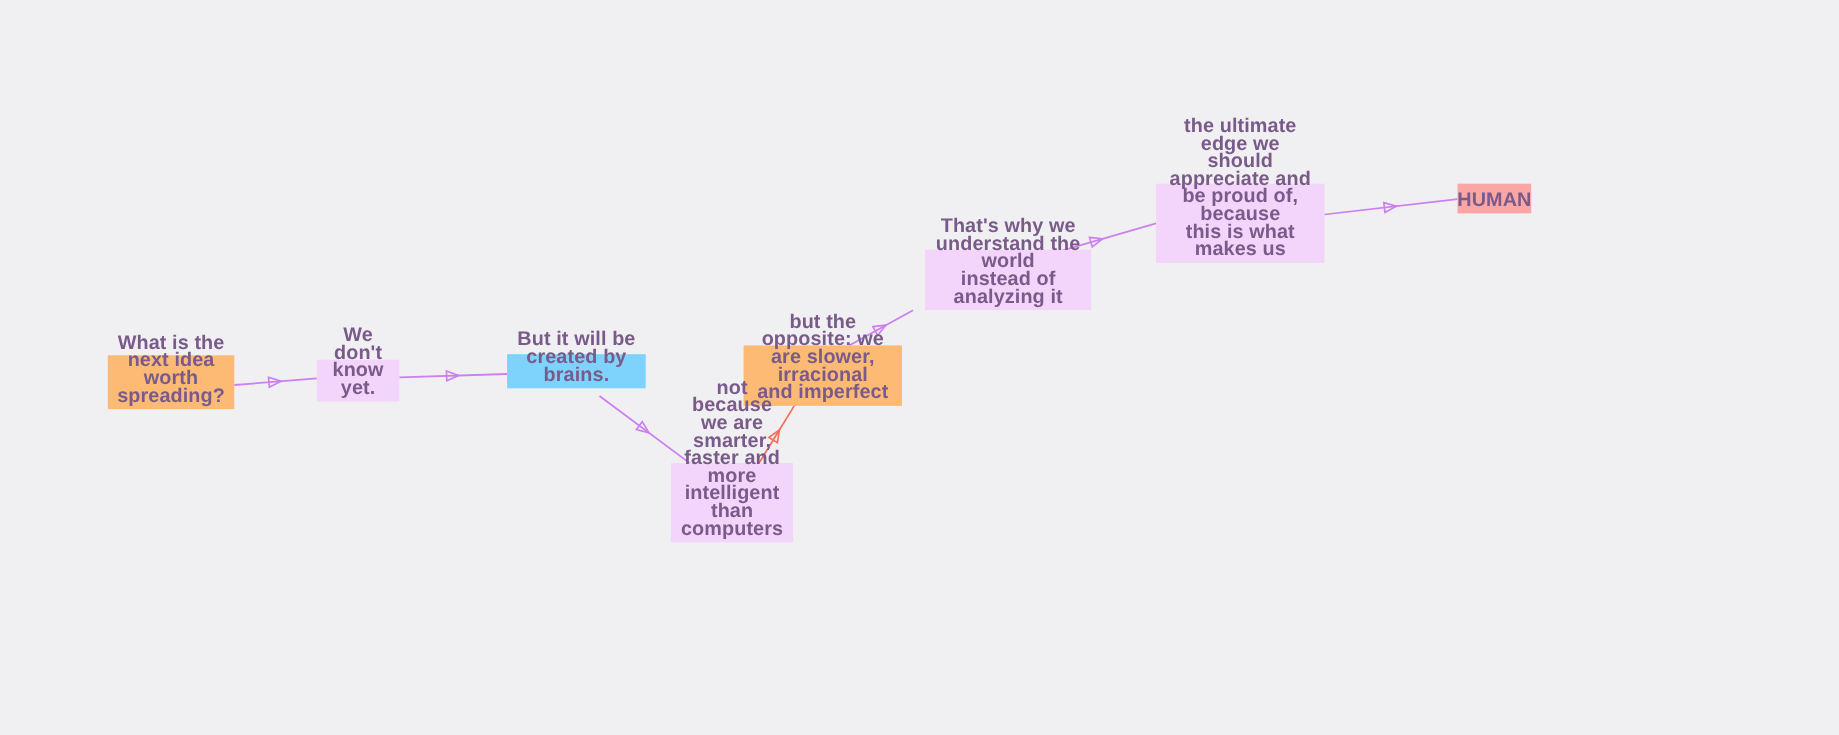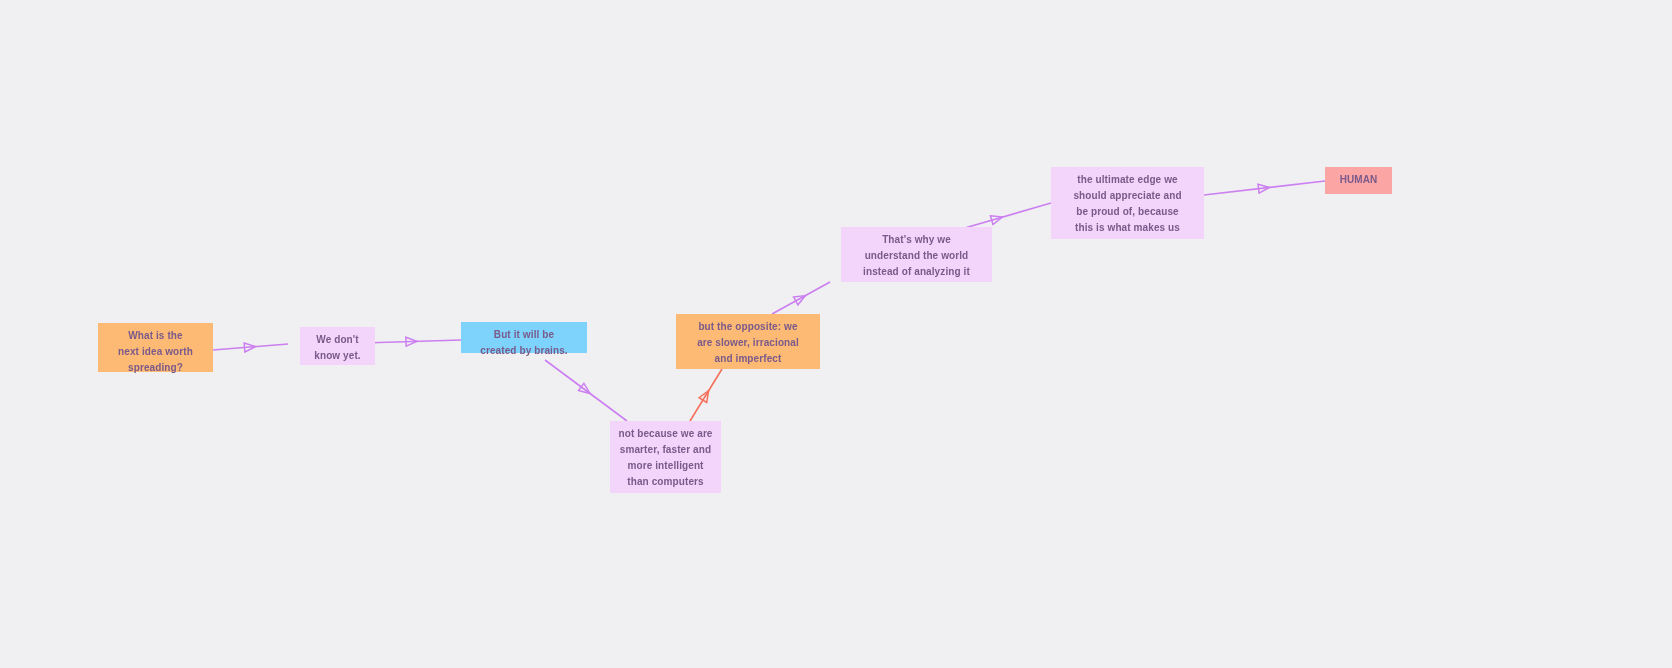--- a/index.html
+++ b/index.html
@@ -27,25 +27,25 @@
     width: 1672px;
     height: 668px;
     pointer-events: none;
   }
   .node {
     position: absolute;
     box-sizing: border-box;
     background: #f3d4fa;
     color: #7a5a8a;
     font-weight: bold;
-    font-size: 10px;
+    font-size: 18px;
     line-height: 16px;
     text-align: center;
     display: flex;
-    align-items: flex-start;
+    align-items: flex-end;
     justify-content: center;
     padding: 5px 8px;
     white-space: pre-line;
     letter-spacing: 0.1px;
   }
   .node-text {
     display: block;
     white-space: pre-line;
   }
 </style>
@@ -79,21 +79,21 @@
         <path d="M -6 -4.5 L 5 0 L -6 4.5 Z" transform="translate(997.5,218.5) rotate(-16.157339864587932)" fill="none" stroke="#cc7ff0" stroke-width="1.5" stroke-linejoin="miter"></path>
       </g>
       <g>
         <line x1="1204" y1="195" x2="1325" y2="181" stroke="#cc7ff0" stroke-width="1.6"></line>
         <path d="M -6 -4.5 L 5 0 L -6 4.5 Z" transform="translate(1264.5,188) rotate(-6.5999169819138706)" fill="none" stroke="#cc7ff0" stroke-width="1.5" stroke-linejoin="miter"></path>
       </g>
     </svg>
 <div class="node" style="left: 98px; top: 323px; width: 115px; height: 49px; background: #fdba74; color: rgb(122, 90, 138);"><span class="node-text">What is the
 next idea worth
 spreading?</span></div>
-    <div class="node" style="left: 300px; top: 327px; width: 75px; height: 38px; background: rgb(243, 212, 250); color: rgb(122, 90, 138);"><span class="node-text">We don't
+    <div class="node" style="left: 288px; top: 327px; width: 75px; height: 38px; background: rgb(243, 212, 250); color: rgb(122, 90, 138);"><span class="node-text">We don't
 know yet.</span></div>
     <div class="node" style="left: 461px; top: 322px; width: 126px; height: 31px; background: #7dd3fc; color: rgb(122, 90, 138);"><span class="node-text">But it will be
 created by brains.</span></div>
     <div class="node" style="left: 676px; top: 314px; width: 144px; height: 55px; background: #fdba74; color: rgb(122, 90, 138);"><span class="node-text">but the opposite: we
 are slower, irracional
 and imperfect</span></div>
     <div class="node" style="left: 610px; top: 421px; width: 111px; height: 72px; background: rgb(243, 212, 250); color: rgb(122, 90, 138);"><span class="node-text">not because we are
 smarter, faster and
 more intelligent
 than computers</span></div>

